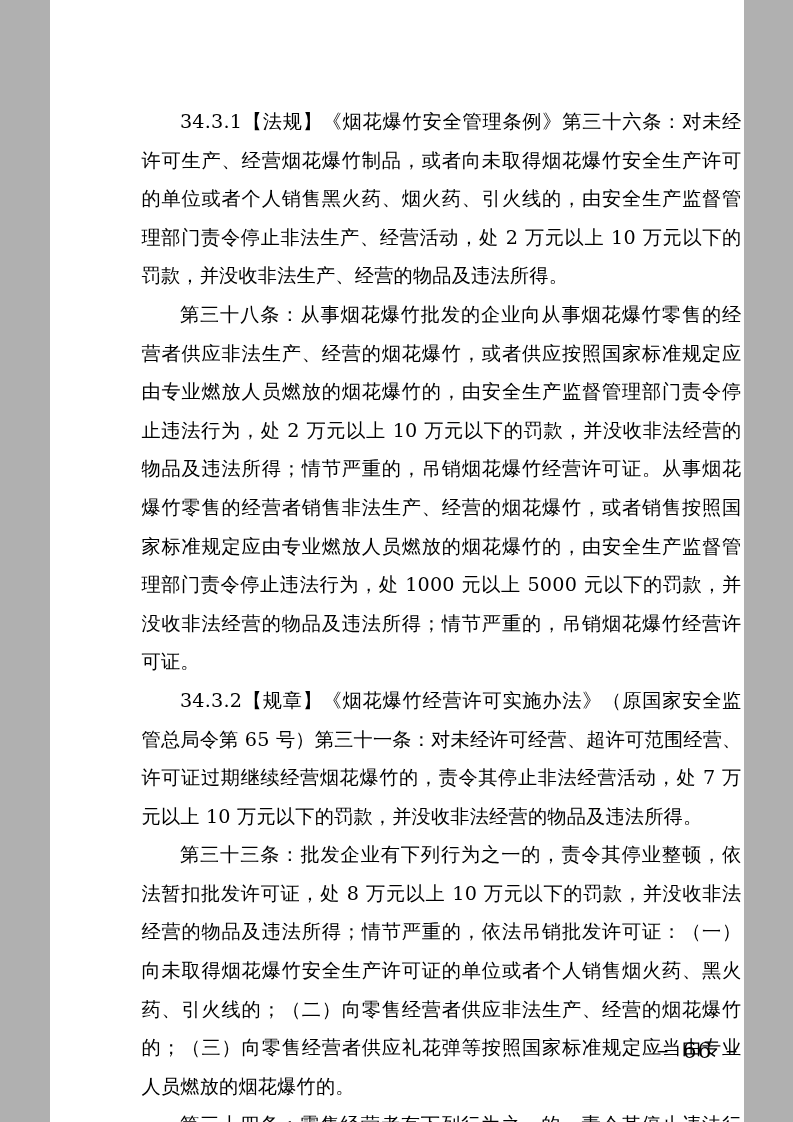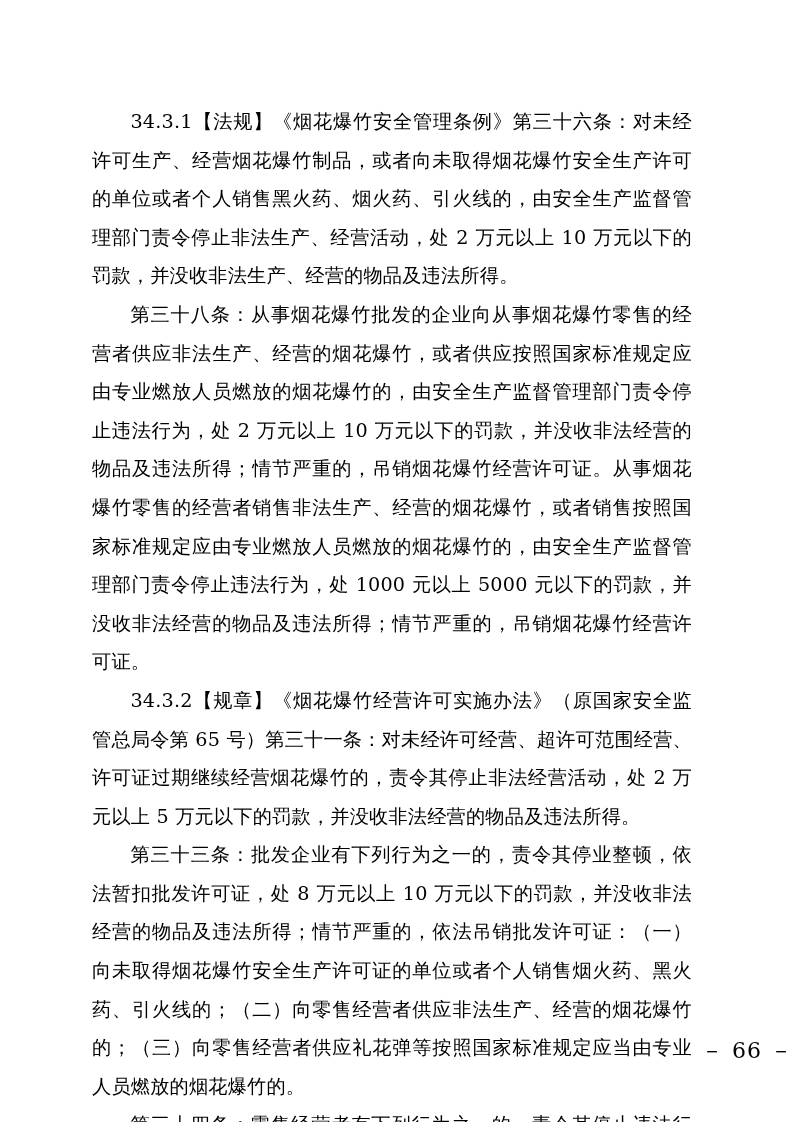--- a/index.html
+++ b/index.html
@@ -5,21 +5,21 @@
   html, body {
     margin: 0;
     padding: 0;
     background: #b0b0b0;
   }
   body {
     font-family: "DejaVu Serif", "Liberation Serif", serif;
   }
   .page {
     position: relative;
-    width: 793px;
+    width: 694px;
     height: 1122px;
     background: #ffffff;
     margin: 0 auto;
     box-sizing: border-box;
     overflow: hidden;
   }
   .content {
     position: absolute;
     left: 92px;
     top: 103px;
@@ -49,18 +49,18 @@
     letter-spacing: 1px;
   }
 </style>
 </head>
 <body>
 
 <div class="page">
   <div class="content">
     <p class="para">34.3.1【法规】《烟花爆竹安全管理条例》第三十六条：对未经许可生产、经营烟花爆竹制品，或者向未取得烟花爆竹安全生产许可的单位或者个人销售黑火药、烟火药、引火线的，由安全生产监督管理部门责令停止非法生产、经营活动，处 2 万元以上 10 万元以下的罚款，并没收非法生产、经营的物品及违法所得。</p>
     <p class="para">第三十八条：从事烟花爆竹批发的企业向从事烟花爆竹零售的经营者供应非法生产、经营的烟花爆竹，或者供应按照国家标准规定应由专业燃放人员燃放的烟花爆竹的，由安全生产监督管理部门责令停止违法行为，处 2 万元以上 10 万元以下的罚款，并没收非法经营的物品及违法所得；情节严重的，吊销烟花爆竹经营许可证。从事烟花爆竹零售的经营者销售非法生产、经营的烟花爆竹，或者销售按照国家标准规定应由专业燃放人员燃放的烟花爆竹的，由安全生产监督管理部门责令停止违法行为，处 1000 元以上 5000 元以下的罚款，并没收非法经营的物品及违法所得；情节严重的，吊销烟花爆竹经营许可证。</p>
-    <p class="para">34.3.2【规章】《烟花爆竹经营许可实施办法》（原国家安全监管总局令第 65 号）第三十一条：对未经许可经营、超许可范围经营、许可证过期继续经营烟花爆竹的，责令其停止非法经营活动，处 2 万元以上 5 万元以下的罚款，并没收非法经营的物品及违法所得。</p>
+    <p class="para">34.3.2【规章】《烟花爆竹经营许可实施办法》（原国家安全监管总局令第 65 号）第三十一条：对未经许可经营、超许可范围经营、许可证过期继续经营烟花爆竹的，责令其停止非法经营活动，处 7 万元以上 10 万元以下的罚款，并没收非法经营的物品及违法所得。</p>
     <p class="para">第三十三条：批发企业有下列行为之一的，责令其停业整顿，依法暂扣批发许可证，处 8 万元以上 10 万元以下的罚款，并没收非法经营的物品及违法所得；情节严重的，依法吊销批发许可证：（一）向未取得烟花爆竹安全生产许可证的单位或者个人销售烟火药、黑火药、引火线的；（二）向零售经营者供应非法生产、经营的烟花爆竹的；（三）向零售经营者供应礼花弹等按照国家标准规定应当由专业人员燃放的烟花爆竹的。</p>
     <p class="para">第三十四条：零售经营者有下列行为之一的，责令其停止违法行为，处 1000 元以上 5000 元以下的罚款，并没收非法经营的物品及违法所得；情节严重的，依法吊销零售许可证：（一）销售非法生产、经营的烟花爆竹的；（二）销售礼花弹等按照国家标准规定应当由专业人员燃放的烟花</p>
   </div>
   <div class="footer">－ 66 －</div>
 </div>
 
 </body></html>

